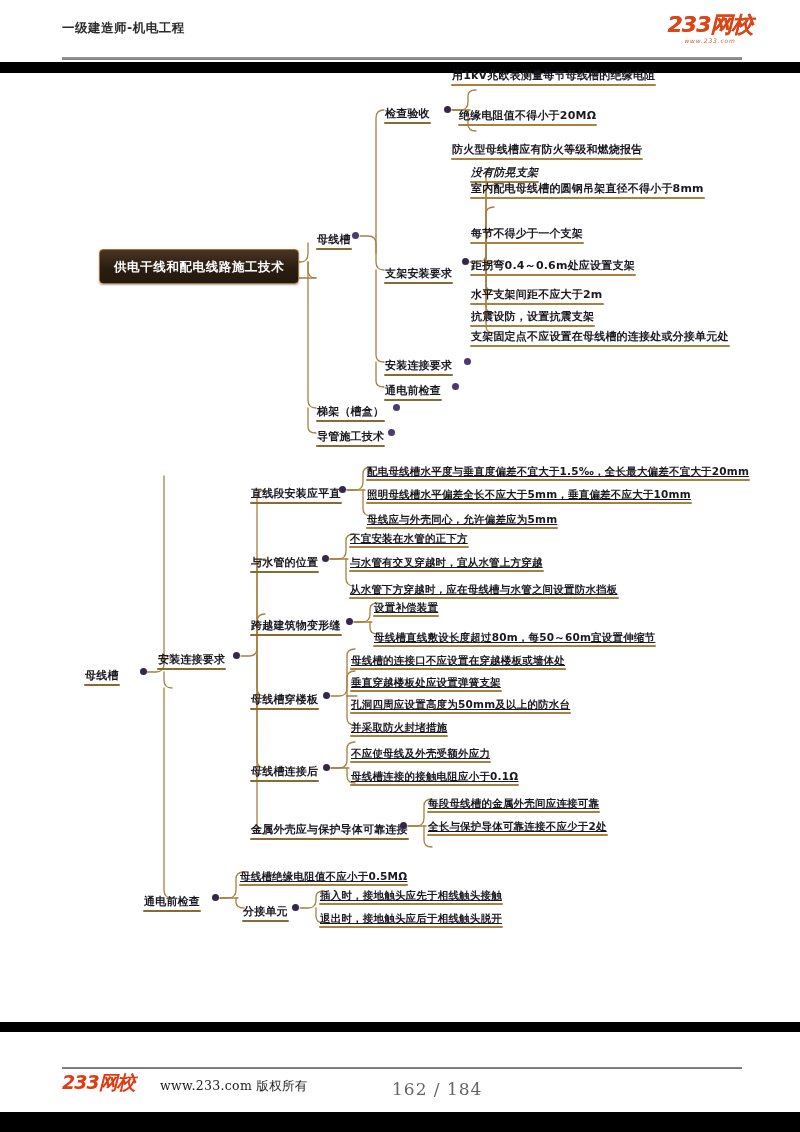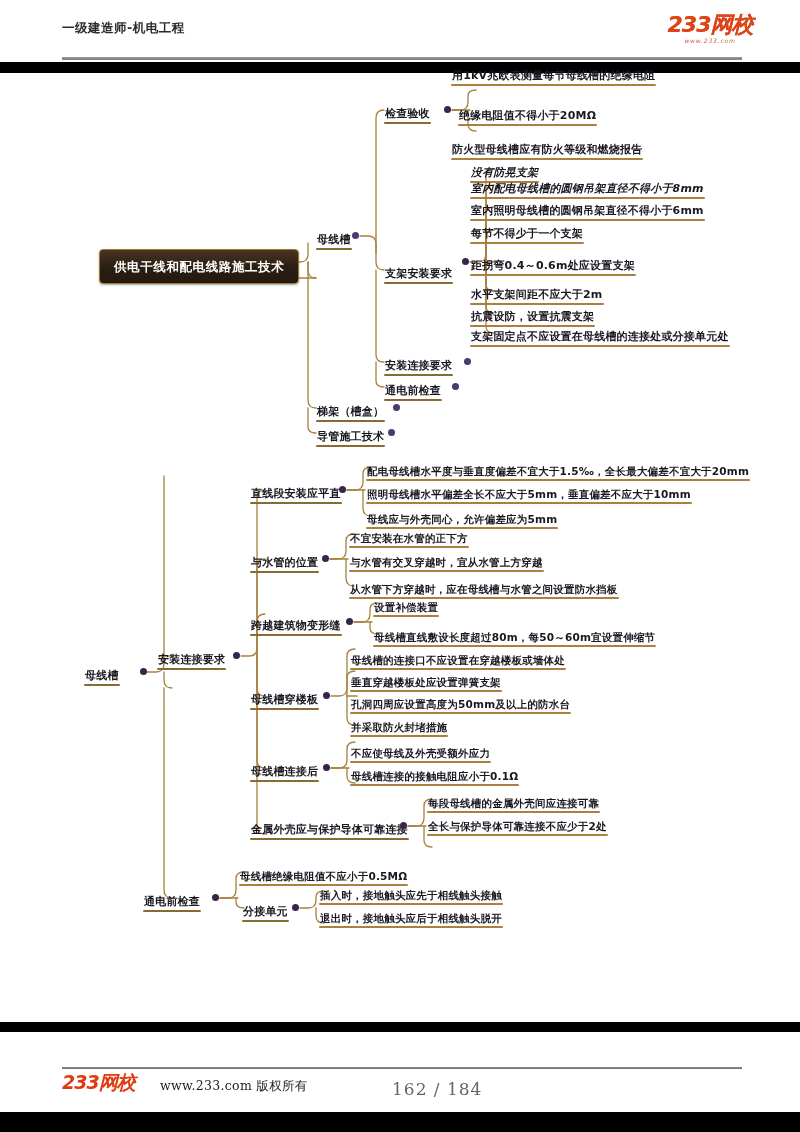--- a/index.html
+++ b/index.html
@@ -45,21 +45,21 @@
   .mm{position:absolute;left:0;top:0;width:800px;height:1132px;pointer-events:none;}
   .mm svg{position:absolute;left:0;top:0;overflow:visible;}
 
   .node{position:absolute;white-space:nowrap;pointer-events:auto;}
   .node .txt{
     display:inline-block;
     font-size:11px;color:#191720;font-weight:700;
     line-height:1.15;letter-spacing:.2px;
     padding:0 1px 1px 1px;
   }
-  .node.small .txt{font-size:10.5px;}
+  .node.small .txt{font-size:10.5px;text-decoration:underline;}
   .node .ul{display:block;height:2.4px;border-radius:1px;}
   .node.leaf .ul{background:#a8803f;}
   .node.branch .ul{background:#8a6a33;}
 
   .dot{position:absolute;width:7px;height:7px;border-radius:50%;
     background:#35264d;pointer-events:auto;}
   .dot.p{background:#4b3a6e;}
 
   
   .root{
@@ -217,26 +217,22 @@
   </div>
   <div class="node leaf" style="left:451px;top:126px;margin-top:12px;">
     <span class="txt">防火型母线槽应有防火等级和燃烧报告</span>
     <span class="ul" style="width: 192px;"></span>
   </div>
 
   <div class="node leaf" style="left:470px;top:161px;font-style:italic;">
     <span class="txt">没有防晃支架</span>
     <span class="ul" style="width: 69px;"></span>
   </div>
-  <div class="node leaf" style="left:470px;top:177px;font-style:italic;">
+  <div class="node leaf" style="left:470px;top:177px;">
     <span class="txt">室内配电母线槽的圆钢吊架直径不得小于8mm</span>
-    <span class="ul" style="width: 235px;"></span>
-  </div>
-  <div class="node leaf" style="left:470px;top:199px;">
-    <span class="txt">室内照明母线槽的圆钢吊架直径不得小于6mm</span>
     <span class="ul" style="width: 235px;"></span>
   </div>
   <div class="node leaf" style="left:470px;top:222px;">
     <span class="txt">每节不得少于一个支架</span>
     <span class="ul" style="width: 114px;"></span>
   </div>
   <div class="node leaf" style="left:470px;top:254px;">
     <span class="txt">距拐弯0.4～0.6m处应设置支架</span>
     <span class="ul" style="width: 166px;"></span>
   </div>

